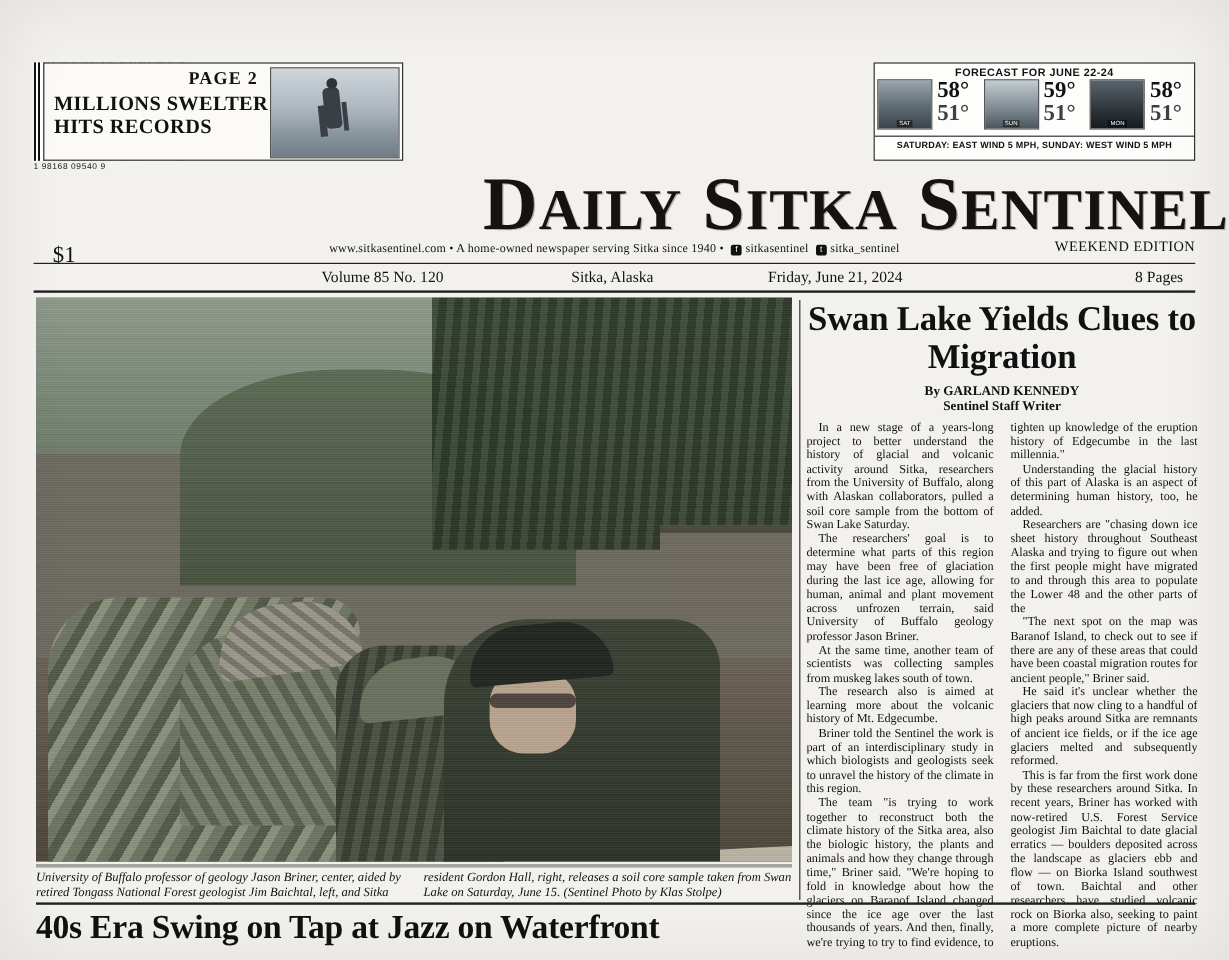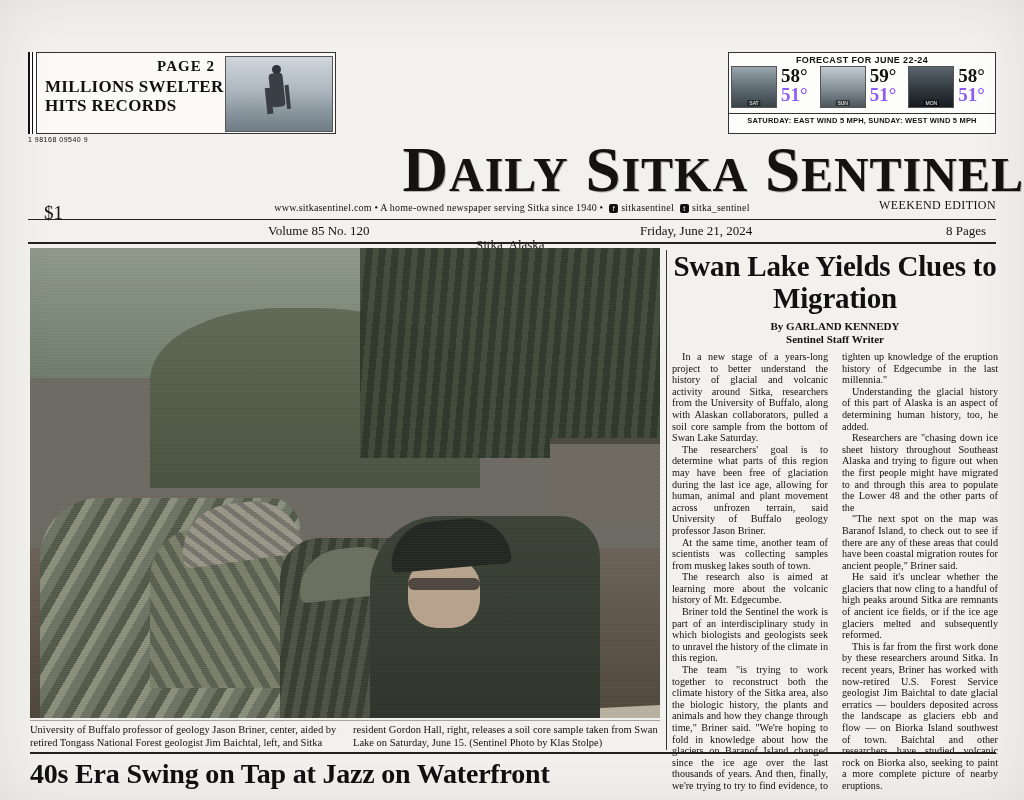--- a/index.html
+++ b/index.html
@@ -159,21 +159,21 @@
   }
   .fhi {
     font-family: "Liberation Serif", serif;
     font-weight: bold;
     font-size: 19px;
   }
   .flo {
     font-family: "Liberation Serif", serif;
     font-weight: bold;
     font-size: 19px;
-    color: #8b5cf6;
+    color: #404040;
   }
   .forecast-foot {
     text-align: center;
     font-family: "Liberation Sans", sans-serif;
     font-size: 7.5px;
     font-weight: bold;
     border-top: 1px solid #333;
     padding-top: 2px;
     letter-spacing: 0.2px;
   }
@@ -244,21 +244,21 @@
     border-top: 1px solid #222;
   }
   .folio {
     position: absolute;
     left: 28px; top: 221px; width: 968px;
     height: 20px;
     font-family: "Liberation Serif", serif;
     font-size: 13px;
   }
   .folio .vol { position: absolute; left: 240px; top: 2px; }
-  .folio .city { position: absolute; left: 448px; top: 16px; }
+  .folio .city { position: absolute; left: 448px; top: 2px; }
   .folio .date { position: absolute; left: 612px; top: 2px; }
   .folio .pages { position: absolute; right: 10px; top: 2px; }
   .rule-bot {
     position: absolute;
     left: 28px; top: 242px; width: 968px;
     border-top: 2px solid #222;
   }
 
   
   .photo {
@@ -350,27 +350,28 @@
     position: absolute; inset: 0;
     background:
       repeating-linear-gradient(0deg, rgba(255,255,255,.035) 0 1px, rgba(0,0,0,.03) 1px 2px);
     pointer-events: none;
   }
 
   .photo-caption {
     position: absolute;
     left: 30px; top: 720px;
     width: 630px;
-    border-top: 1px solid #a3a3a3;
+    border-top: 3px solid #a3a3a3;
     padding-top: 3px;
     font-family: "Liberation Serif", serif;
     font-size: 10.5px;
     line-height: 12.5px;
     column-count: 2;
     column-gap: 16px;
+    font-style: italic;
   }
 
   
   .story {
     position: absolute;
     left: 672px; top: 250px;
     width: 326px;
   }
   .vrule {
     position: absolute;

